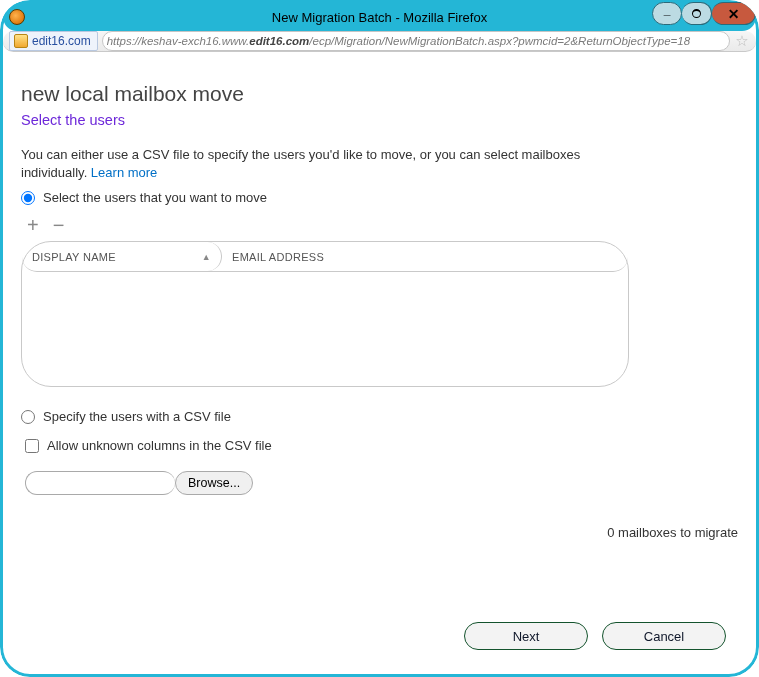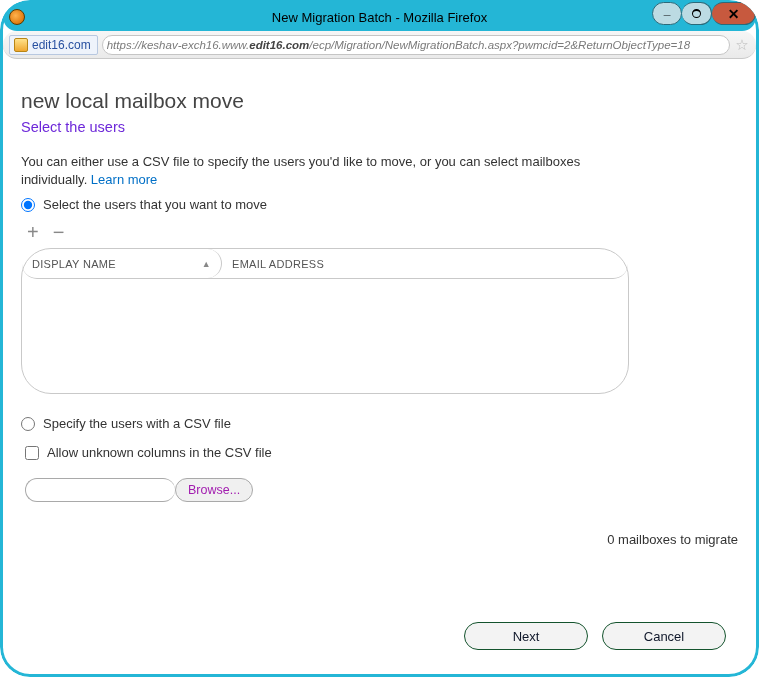--- a/index.html
+++ b/index.html
@@ -56,21 +56,21 @@
     font-size: 12px;
     color: #000;
     cursor: pointer;
   }
   .win-btn.min { background: #bcdbe3; border-left: 1px solid #2a6a7a;}
   .win-btn.max { background: #bcdbe3; }
   .win-btn.close { background: #c7593e; width: 44px; font-weight: bold; font-size: 14px;}
   .win-btn.min span{ position: relative; top: -4px; font-weight: bold;}
   .win-btn.max span{ display:inline-block; width:9px; height:9px; border:1px solid #000; border-top-width:2px;}
   .addrbar {
-    height: 28px;
+    height: 21px;
     background: linear-gradient(#f6f6f6,#eaeaea);
     border-bottom: 1px solid #c9c9c9;
     display: flex;
     align-items: center;
     padding: 0 6px;
     gap: 4px;
   }
   .site-badge {
     display: flex;
     align-items: center;
@@ -185,21 +185,21 @@
   .file-input{
     width:150px; height:24px;
     border:1px solid #a9a9a9;
     border-right:none;
     background:#fff;
   }
   .browse-btn{
     height:24px; padding:0 12px;
     background:#f0f0f0;
     border:1px solid #a9a9a9;
-    font-size:12.5px; color:#a21caf;
+    font-size:12.5px; color:#000000;
     cursor:pointer;
   }
   .status {
     margin-top: 30px;
     font-size: 13px;
     color: #333;
     text-align: right;
   }
   .footer {
     position: absolute;

